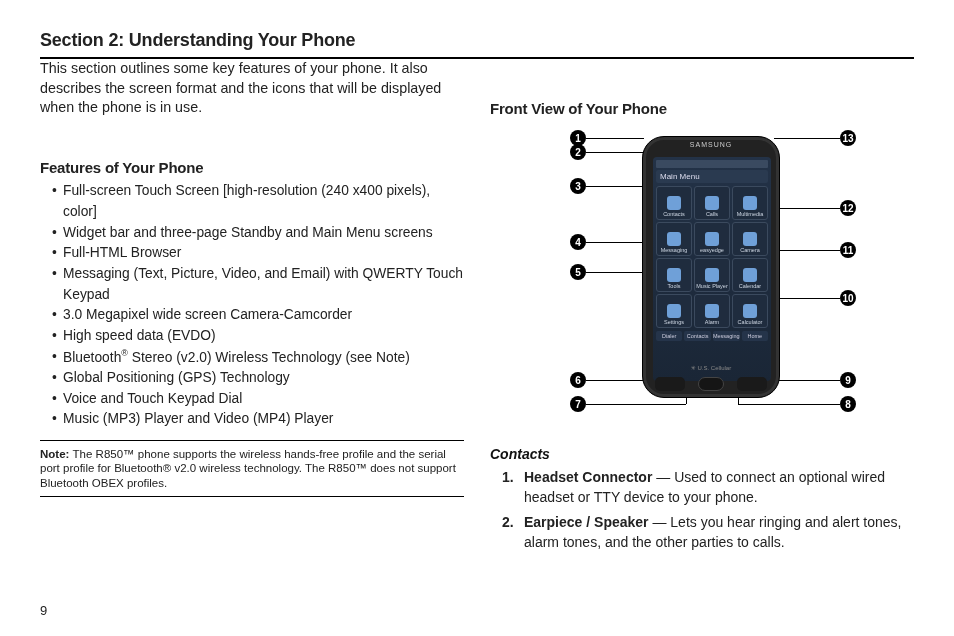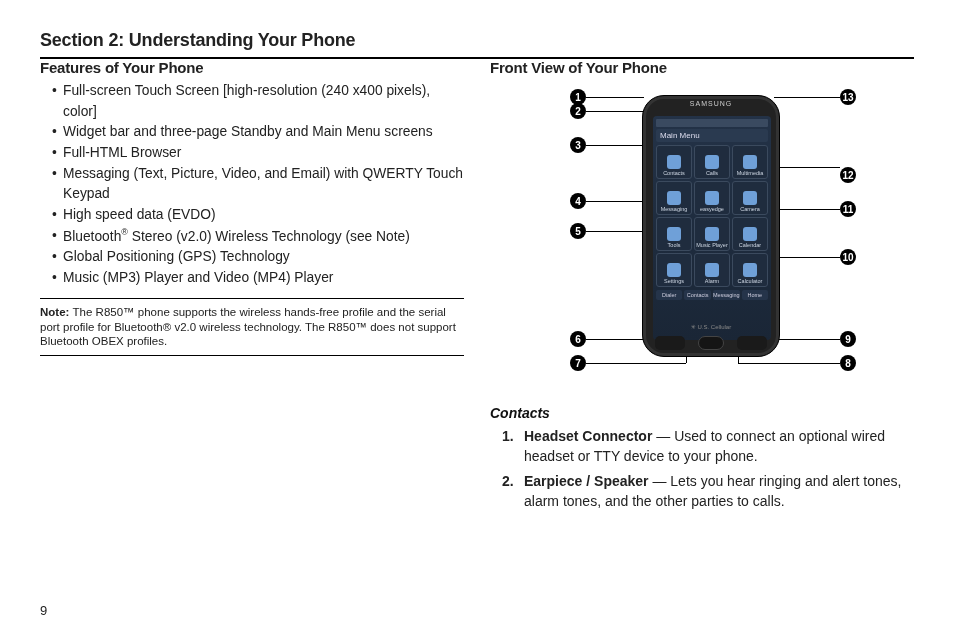--- a/index.html
+++ b/index.html
@@ -22,20 +22,21 @@
   }
   .columns { display: flex; gap: 26px; }
   .col { flex: 1; }
   .intro { font-size: 14.3px; line-height: 1.38; margin-bottom: 10px; font-stretch: condensed; }
   .sub-title {
     font-family: Arial, sans-serif;
     font-weight: 900;
     font-size: 15px;
     margin-bottom: 5px;
     letter-spacing: -0.2px;
+    margin-top: 41px;
   }
   .feat-list { list-style: none; padding-left: 12px; }
   .feat-list li { font-size: 13.8px; line-height: 1.5; position: relative; padding-left: 11px; font-stretch: condensed; }
   .feat-list li::before { content: "•"; position: absolute; left: 0; top: 0; }
   .note-wrap { border-top: 1px solid #000; margin-top: 10px; padding-top: 6px; border-bottom: 1px solid #000; padding-bottom: 6px;}
   .note-wrap .note { font-size: 11.5px; line-height: 1.25; font-stretch: condensed; }
   .note-wrap .note .nlabel { font-weight: bold; }
   .page-num { position: absolute; bottom: 18px; left: 40px; font-size: 13px; }
   .diagram-box { position: relative; height: 318px; margin: 4px 0 6px 0; }
   .phone {
@@ -80,29 +81,32 @@
   .num-feats .t b { font-weight:bold; }
   sup { font-size: 0.65em; }
 </style>
 </head>
 <body>
 
 <h1 class="section-title">Section 2: Understanding Your Phone</h1>
 
 <div class="columns">
   <div class="col">
+    <p class="intro">This section outlines some key features of your phone. It also describes the screen format and the icons that will be displayed when the phone is in use.</p>
     <h2 class="sub-title">Features of Your Phone</h2>
     <ul class="feat-list" id="feat-list">
         <li>Full-screen Touch Screen [high-resolution (240 x400 pixels), color]</li>
         <li>Widget bar and three-page Standby and Main Menu screens</li>
         <li>Full-HTML Browser</li>
         <li>Messaging (Text, Picture, Video, and Email) with QWERTY Touch Keypad</li>
+        <li>3.0 Megapixel wide screen Camera-Camcorder</li>
         <li>High speed data (EVDO)</li>
         <li>Bluetooth<sup>®</sup> Stereo (v2.0) Wireless Technology (see Note)</li>
         <li>Global Positioning (GPS) Technology</li>
+        <li>Voice and Touch Keypad Dial</li>
         <li>Music (MP3) Player and Video (MP4) Player</li>
       </ul>
     <div class="note-wrap">
       <p class="note"><span class="nlabel">Note: </span><span>The R850™ phone supports the wireless hands-free profile and the serial port profile for Bluetooth® v2.0 wireless technology. The R850™ does not support Bluetooth OBEX profiles.</span></p>
     </div>
   </div>
 
   <div class="col">
     <h2 class="sub-title">Front View of Your Phone</h2>
 
@@ -130,21 +134,21 @@
       <div class="callout-num" style="left:80px; top:56px;">3</div>
       <div class="callout-num" style="left:80px; top:112px;">4</div>
       <div class="callout-num" style="left:80px; top:142px;">5</div>
       <div class="callout-num" style="left:80px; top:250px;">6</div>
       <div class="callout-num" style="left:80px; top:274px;">7</div>
 
       <div class="callout-num" style="left:350px; top:274px;">8</div>
       <div class="callout-num" style="left:350px; top:250px;">9</div>
       <div class="callout-num" style="left:350px; top:168px;">10</div>
       <div class="callout-num" style="left:350px; top:120px;">11</div>
-      <div class="callout-num" style="left:350px; top:78px;margin-top:8px;">12</div>
+      <div class="callout-num" style="left:350px; top:78px;">12</div>
       <div class="callout-num" style="left:350px; top:8px;">13</div>
 
       <div class="phone">
         <div class="brand">SAMSUNG</div>
         <div class="screen">
           <div class="statusbar"></div>
           <div class="mm-title">Main Menu</div>
           <div class="app-grid" id="app-grid">
               <div class="app">
                 <div class="ic"></div>

